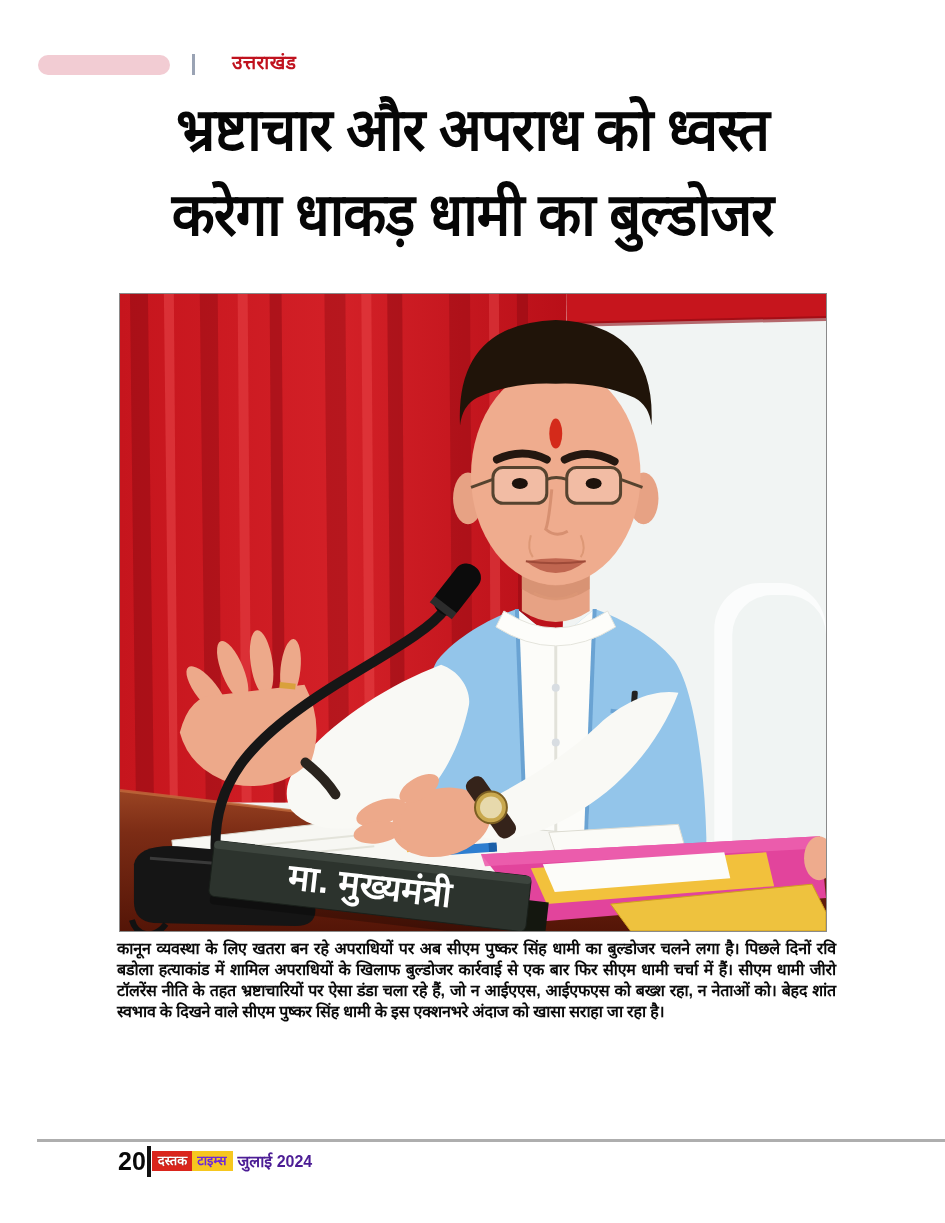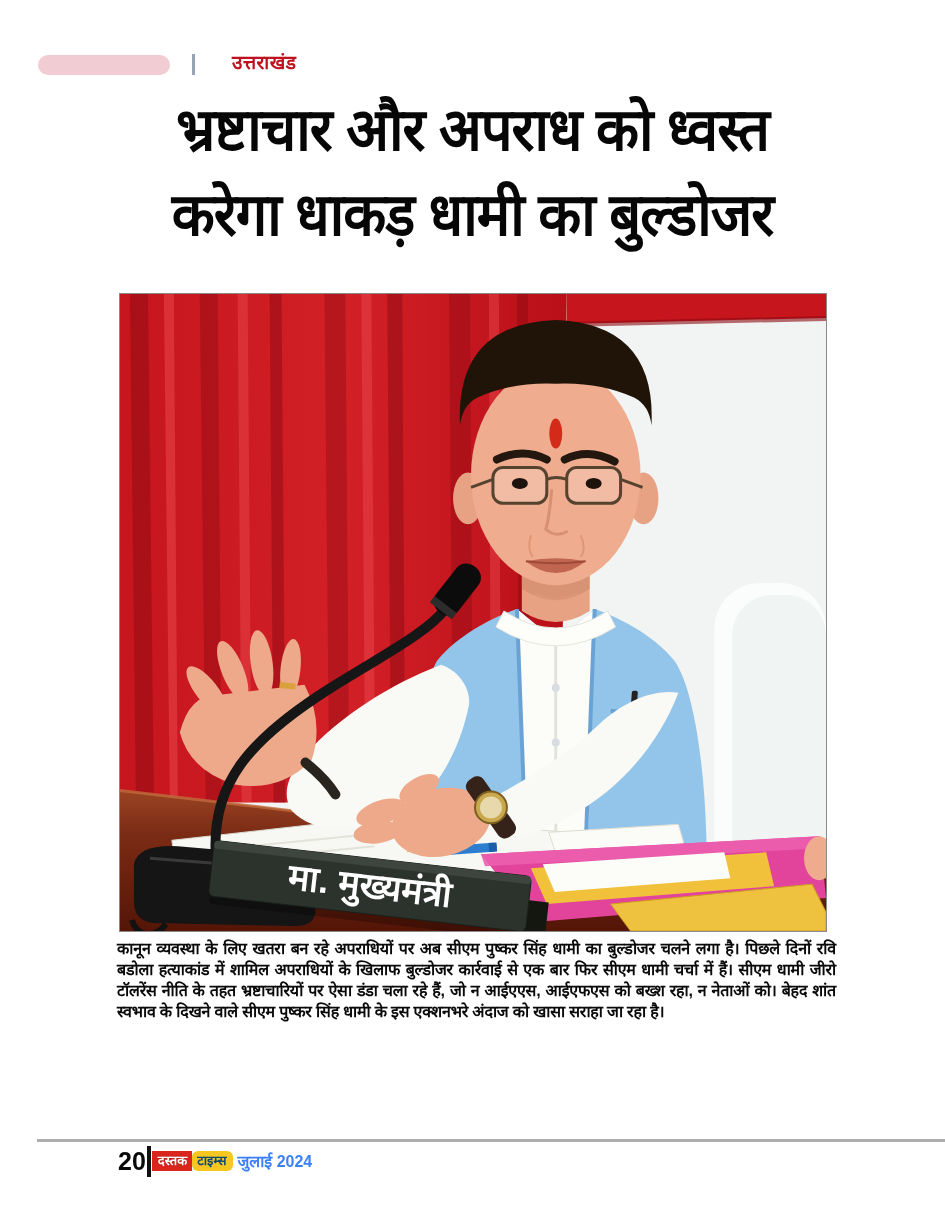--- a/index.html
+++ b/index.html
@@ -27,22 +27,22 @@
     font-size:16px;line-height:21px;font-weight:700;color:#0a0a0a;
     text-align:justify;letter-spacing:-0.2px;
   }
   
   .footer-rule{position:absolute;left:37px;top:1139px;width:908px;height:3px;background:#aeaeae;}
   .footer{position:absolute;left:118px;top:1143px;height:36px;display:flex;align-items:center;gap:1px;}
   .page-num{font-size:25px;font-weight:800;color:#090909;}
   .footer-bar{width:4px;height:31px;background:#111;}
   .logo{display:inline-flex;align-items:stretch;font-size:13px;font-weight:800;line-height:16px;text-align:center;}
   .logo-red{background:#da251c;color:#ffffff;padding:2px 5px 2px 6px;text-shadow:0 0 1px #7a0b06;}
-  .logo-yellow{background:#f6c71f;color:#0c4a6e;padding:2px 6px 2px 5px;border-radius:6px;}
-  .issue-date{font-size:16px;font-weight:800;color:#3b82f6;margin-left:4px;}
+  .logo-yellow{background:#f6c71f;color:#6d28d9;padding:2px 6px 2px 5px;}
+  .issue-date{font-size:16px;font-weight:800;color:#4c1d95;margin-left:4px;}
 </style>
 </head>
 <body>
 
 <div class="page">
 
   <span class="pill"></span>
   <span class="vbar"></span>
   <span class="section-label">उत्तराखंड</span>
 

